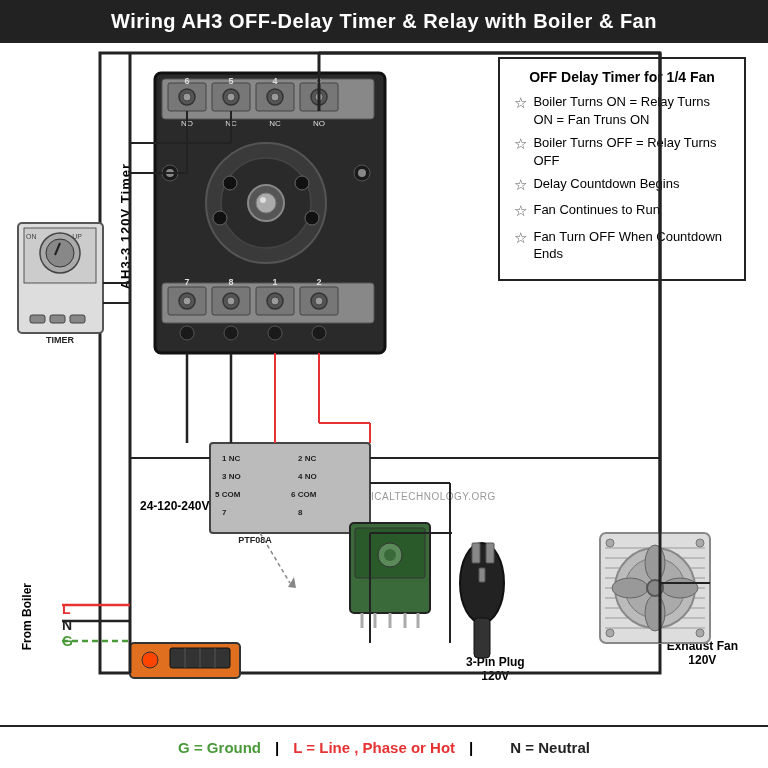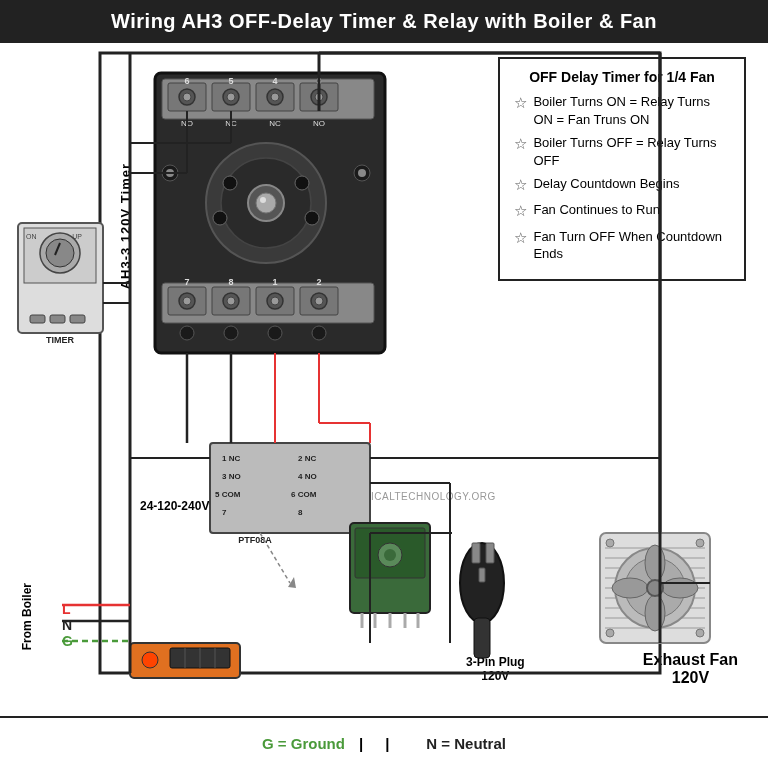--- a/index.html
+++ b/index.html
@@ -135,23 +135,23 @@
       left: 452px;
       font-size: 12px;
       font-weight: bold;
       text-align: center;
       margin-left: 14px;
     }
 
     
     .fan-label {
       position: absolute;
-      bottom: 56px;
+      bottom: 76px;
       right: 30px;
-      font-size: 16px;
+      font-size: 12px;
       font-weight: bold;
       text-align: center;
     }
 
     
     .website {
       position: absolute;
       left: 296px;
       top: 448px;
       font-size: 10px;
@@ -421,18 +421,19 @@
     <line x1="155" y1="130" x2="187" y2="130" stroke="#222" stroke-width="2"></line>
     <line x1="155" y1="130" x2="130" y2="130" stroke="#222" stroke-width="2"></line>
 
     <line x1="231" y1="68" x2="231" y2="100" stroke="#222" stroke-width="2"></line>
     <line x1="130" y1="100" x2="231" y2="100" stroke="#222" stroke-width="2"></line>
 
   </svg>
 
 </div>
 
-<div id="footer" style="position:absolute; bottom:0; left:0; width:768px; height:52px; background:#fff; border-top:2px solid #222; display:flex; align-items:center; justify-content:center; font-size:15px; font-weight:bold; gap:6px;">
+<div id="footer" style="position:absolute; bottom:0; left:0; width:768px; height:43px; background:#fff; border-top:2px solid #222; display:flex; align-items:center; justify-content:center; font-size:15px; font-weight:bold; gap:6px;">
   <span class="legend-g">G = Ground</span>
   <span style="margin:0 8px;">|</span>
+  <span class="legend-l">L = Line , Phase or Hot</span>
   <span style="margin:0 8px;">|</span>
   <span class="legend-n">N = Neutral</span>
 </div>
 
 </body></html>

